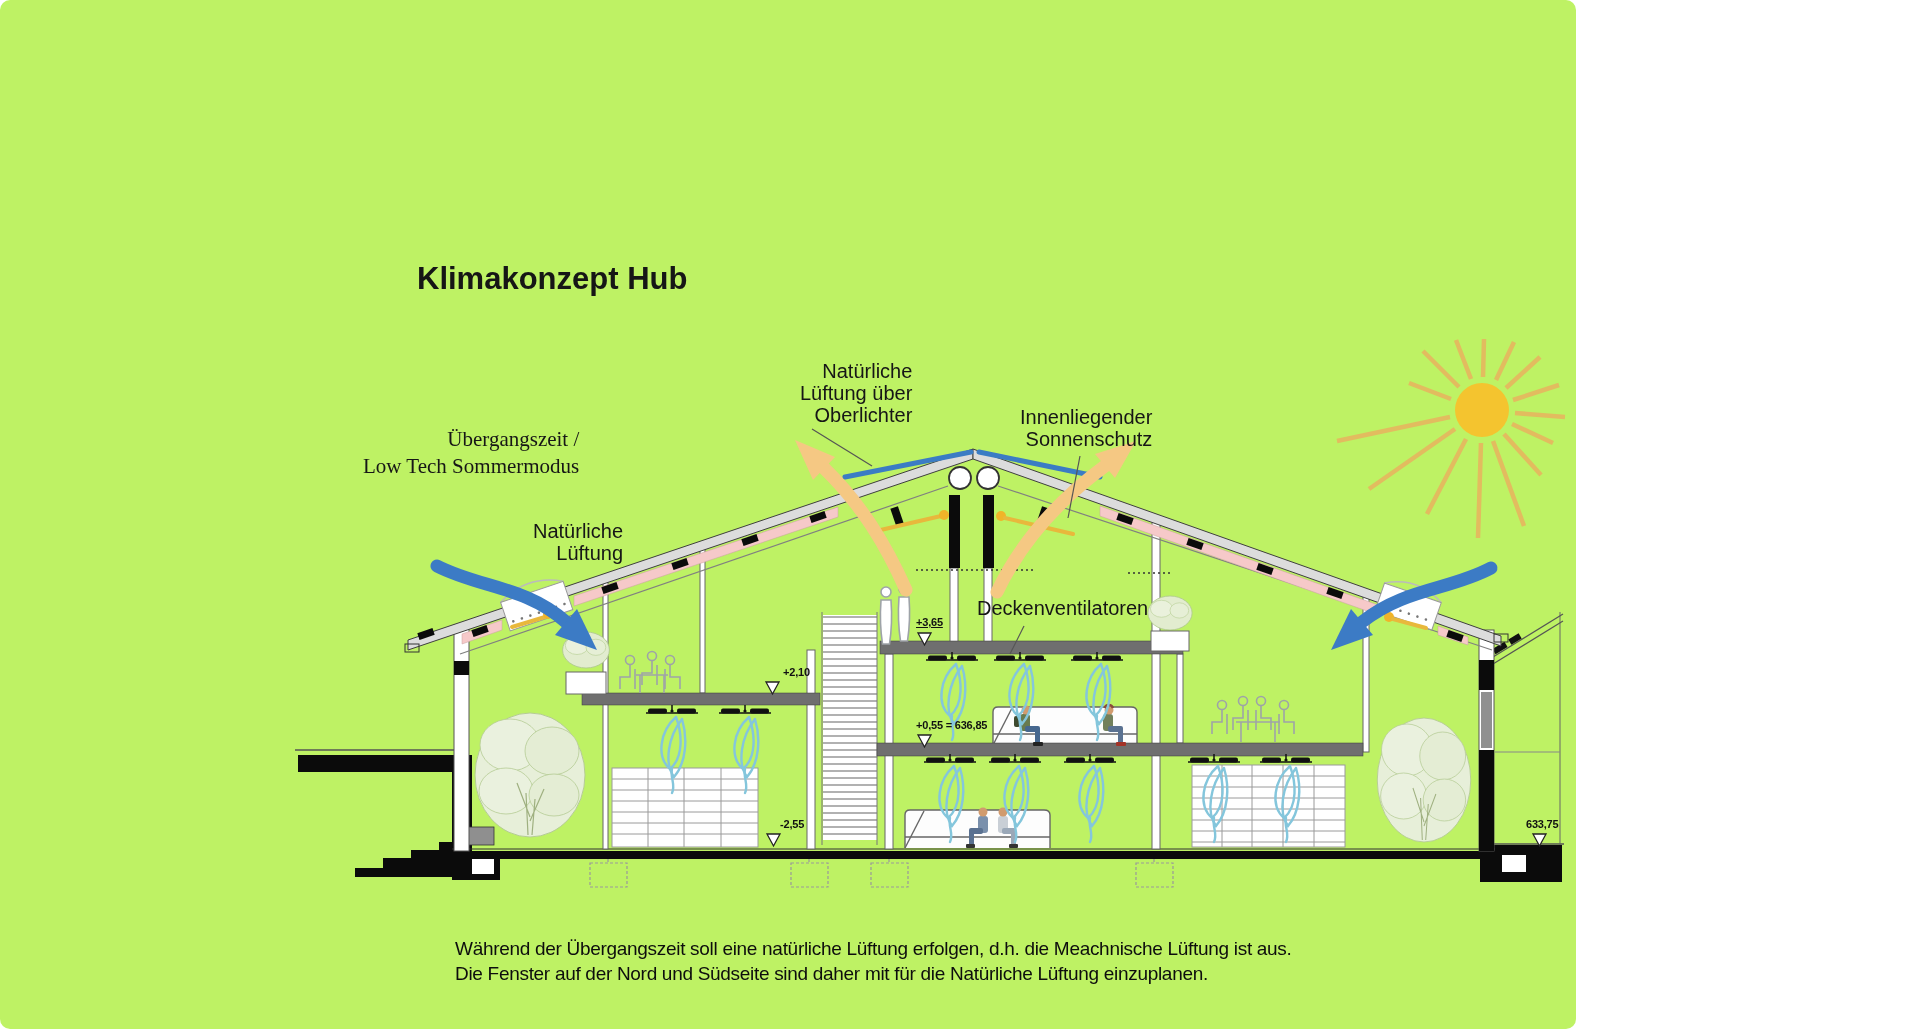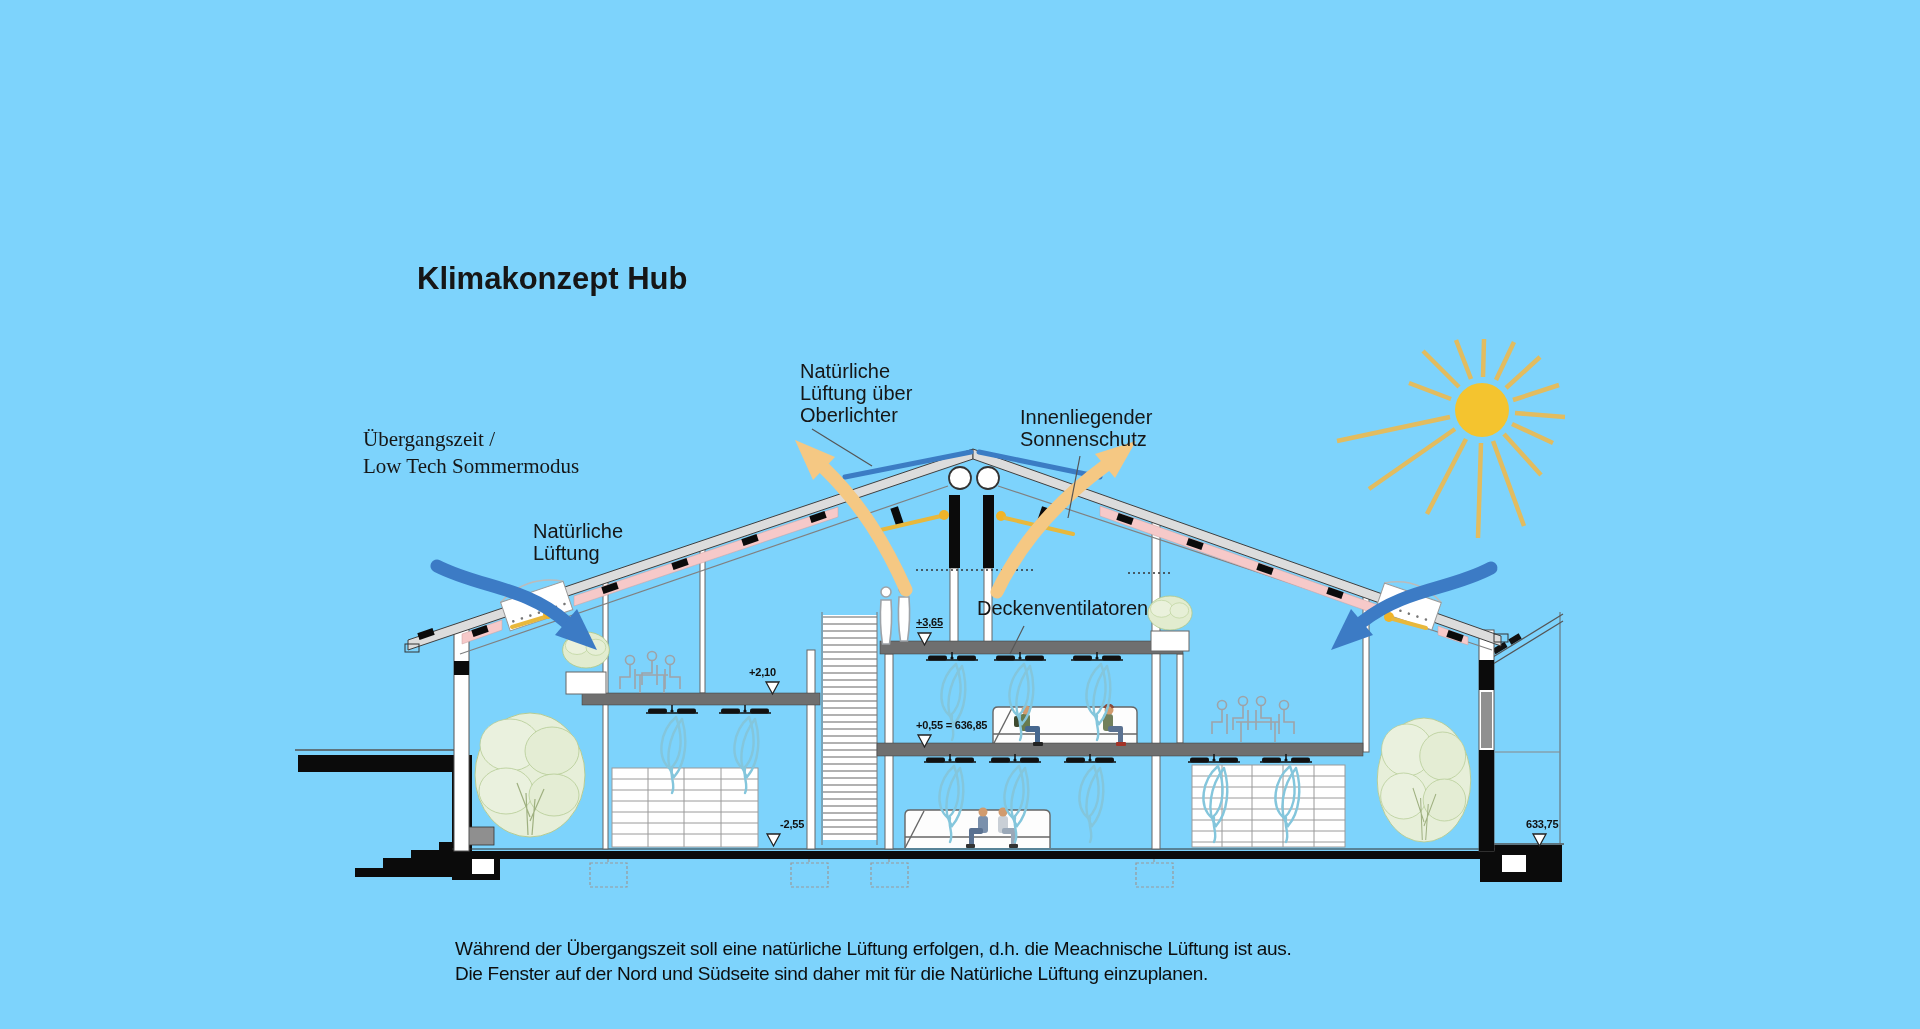--- a/index.html
+++ b/index.html
@@ -1,31 +1,31 @@
 <!DOCTYPE html>
 <html><head>
 <meta charset="utf-8">
 <style>
   html,body{margin:0;padding:0;background:#fff;}
-  #stage{position:relative;width:1920px;height:1029px;background:#7dd3fc;overflow:hidden;
-         font-family:"Liberation Sans","DejaVu Sans",sans-serif;color:#111;}
+  #stage{position:relative;width:1576px;height:1029px;background:#bef264;overflow:hidden;
+         font-family:"Liberation Sans","DejaVu Sans",sans-serif;color:#111;border-radius:10px;}
   #drawing{position:absolute;left:0;top:0;}
   .txt{position:absolute;white-space:pre-line;color:#161616;}
   #title-block{left:417px;top:243px;}
   #title-line1{font-size:31px;font-weight:bold;line-height:36px;}
   #title-line2{font-size:31px;font-weight:normal;line-height:40px;}
-  .label{font-size:20px;line-height:22px;}
+  .label{font-size:20px;line-height:22px;text-align:right;}
   #label-mode{left:363px;top:426px;font-size:21px;line-height:27px;font-family:Liberation Serif, serif;}
   #label-skylight{left:800px;top:360px;}
   #label-sunprot{left:1020px;top:406px;}
   #label-natvent{left:533px;top:520px;}
   #label-fans{left:977px;top:597px;}
   .marker{position:absolute;font-size:11px;font-weight:bold;color:#111;letter-spacing:-0.2px;}
   #marker-0{left:916px;top:616px;text-decoration:underline;}
-  #marker-1{left:749px;top:666px;}
+  #marker-1{left:783px;top:666px;}
   #marker-2{left:916px;top:719px;}
   #marker-3{left:780px;top:818px;}
   #marker-4{left:1526px;top:818px;}
   #footnote{left:455px;top:936px;font-size:19px;line-height:25px;letter-spacing:-0.3px;color:#0d0d0d;}
 </style>
 </head>
 <body>
 
 <div id="stage">
 

